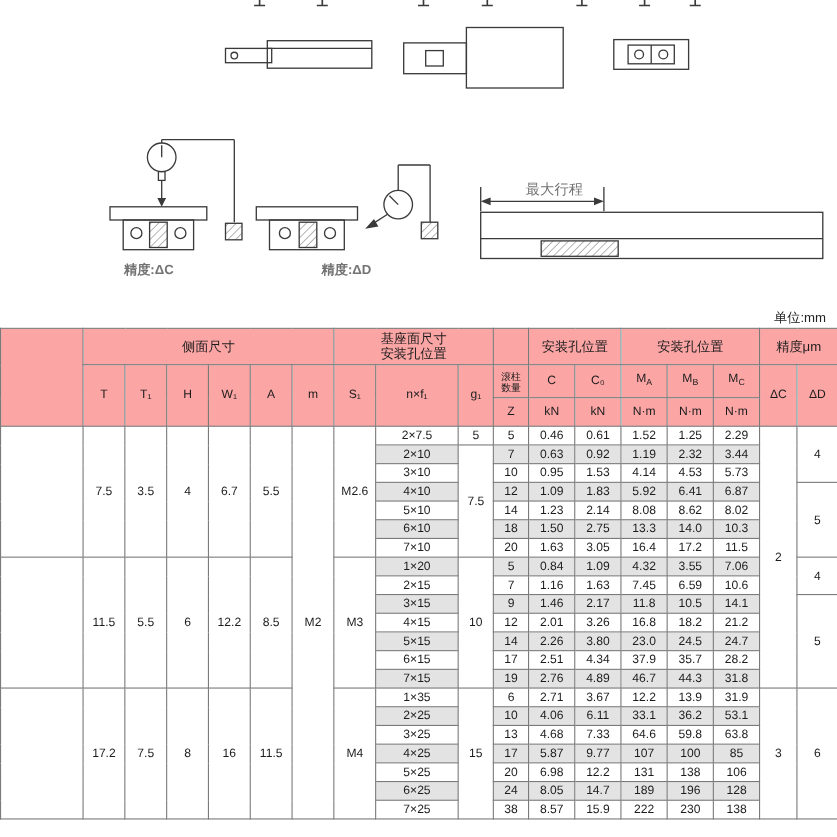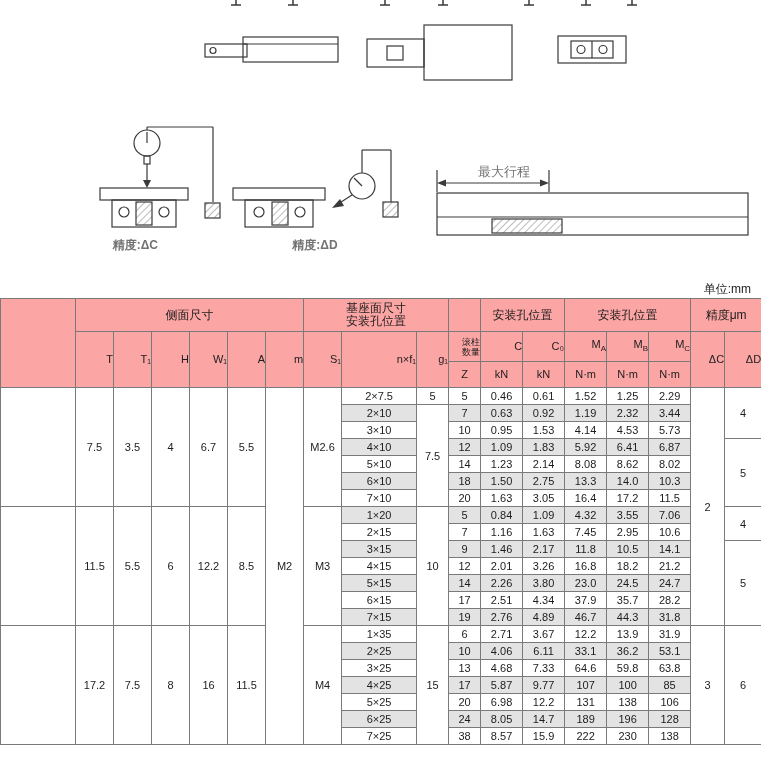--- a/index.html
+++ b/index.html
@@ -11,21 +11,21 @@
   .lbl.acc { font-size:12px; font-weight:600; }
   #lbl-acc-c { left:88px; top:237px; width:70px;text-align:right; }
   #lbl-acc-d { left:280px; top:237px; width:70px; }
   #lbl-stroke { left:458px; top:163px; width:92px; font-size:13px; }
   .unit-note { position:absolute; top:281px; right:10px; font-size:12px; color:#222; }
 
   table.spec { position:absolute; top:298px; left:0; width:761px; border-collapse:collapse; table-layout:fixed; border:1px solid #444; }
   .spec th, .spec td { border:1px solid #7a7a7a; text-align:center; vertical-align:middle; font-weight:normal; padding:0; overflow:hidden; }
   .spec th { background:#fca5a5; font-size:11px; line-height:13px; }
   .spec tr.h1 th { height:33px; font-size:12px; }
-  .spec tr.h2 th { height:30px;text-align:right; }
+  .spec tr.h2 th { height:30px; }
   .spec tr.h3 th { height:26px; }
   .spec th.small div { font-size:9px; line-height:10px; }
   .spec th sub { font-size:8px; }
   .spec td { font-size:11px; height:17px; line-height:16px; background:#fff; }
   .spec td.stripe { background:#e3e3e3; }
 </style>
 </head>
 <body>
 
 <div class="page">
@@ -274,21 +274,21 @@
           <td class="stripe">3.55</td>
           <td class="stripe">7.06</td>
           <td rowspan="2">4</td>
         </tr>
         <tr>
           <td>2×15</td>
           <td>7</td>
           <td>1.16</td>
           <td>1.63</td>
           <td>7.45</td>
-          <td>2.95</td>
+          <td>6.59</td>
           <td>10.6</td>
         </tr>
         <tr>
           <td class="stripe">3×15</td>
           <td class="stripe">9</td>
           <td class="stripe">1.46</td>
           <td class="stripe">2.17</td>
           <td class="stripe">11.8</td>
           <td class="stripe">10.5</td>
           <td class="stripe">14.1</td>

